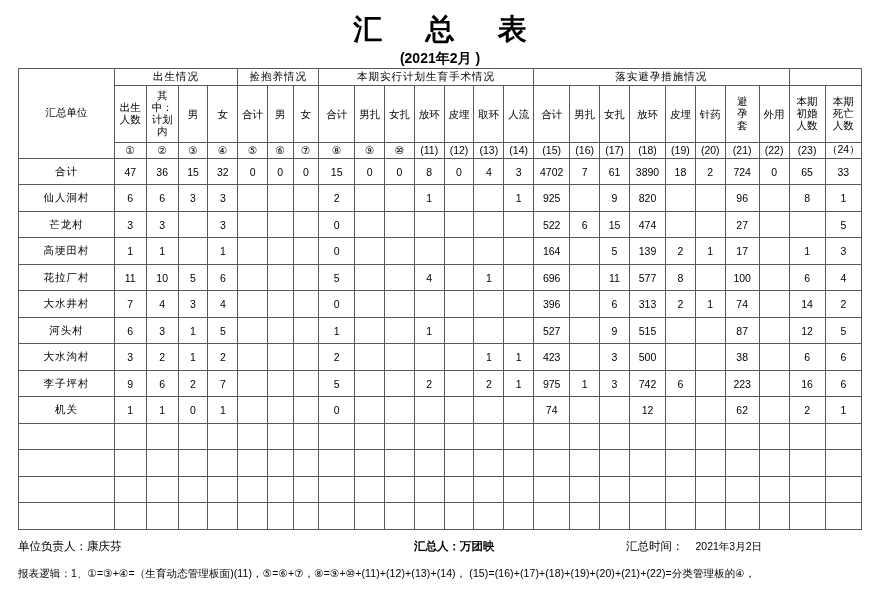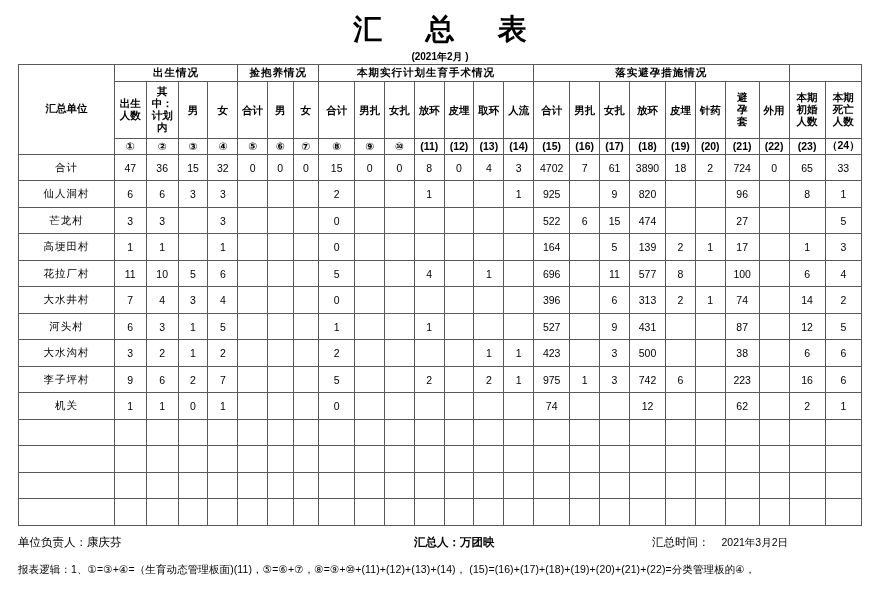--- a/index.html
+++ b/index.html
@@ -28,21 +28,21 @@
   }
   .doc-title {
     font-family: "Liberation Serif", "DejaVu Serif", serif;
     font-size: 29px;
     font-weight: bold;
     letter-spacing: 18px;
     padding-left: 18px;
     line-height: 1.1;
   }
   .doc-subtitle {
-    font-size: 10px;
+    font-size: 14px;
     font-weight: bold;
     margin-top: 4px;
     letter-spacing: 0px;
   }
 
   
   .filler-line {
     margin: 12px 0 4px 18px;
     font-size: 11.5px;
     letter-spacing: 0.3px;
@@ -61,21 +61,21 @@
   table.sheet td {
     border: 1px solid #59595c;
     text-align: center;
     vertical-align: middle;
     font-size: 10.5px;
     padding: 0;
     overflow: hidden;
     white-space: nowrap;
   }
   table.sheet th {
-    font-weight: bold;
+    font-weight: normal;
   }
   .grp-head {
     height: 16px;
     font-size: 11px;
     letter-spacing: 1px;
   }
   .sub-head {
     height: 56px;
     font-size: 11px;
     line-height: 1.15;
@@ -110,21 +110,21 @@
 
   
   .sign-row {
     margin: 9px 18px 8px 18px;
     font-size: 11.5px;
     position: relative;
     height: 16px;
   }
   .sign-a { position: absolute; left: 0; top: 0; }
   .sign-b { position: absolute; left: 396px; top: 0; font-weight: bold; }
-  .sign-c { position: absolute; left: 634px; top: 0; }
+  .sign-c { position: absolute; left: 608px; top: 0; }
   .sign-c .val { margin-left: 12px; font-size: 10.5px; }
 
   .notes {
     margin: 6px 18px 0 18px;
     font-size: 10.5px;
     line-height: 1.95;
     letter-spacing: 0.1px;
   }
   .notes div { white-space: nowrap; }
 </style>
@@ -405,21 +405,21 @@
             <td>1</td>
             <td></td>
             <td></td>
             <td>1</td>
             <td></td>
             <td></td>
             <td></td>
             <td>527</td>
             <td></td>
             <td>9</td>
-            <td>431</td>
+            <td>515</td>
             <td></td>
             <td></td>
             <td>87</td>
             <td></td>
             <td>12</td>
             <td>5</td>
           </tr>
           <tr class="data-row">
             <td class="row-label">大水沟村</td>
             <td>3</td>

